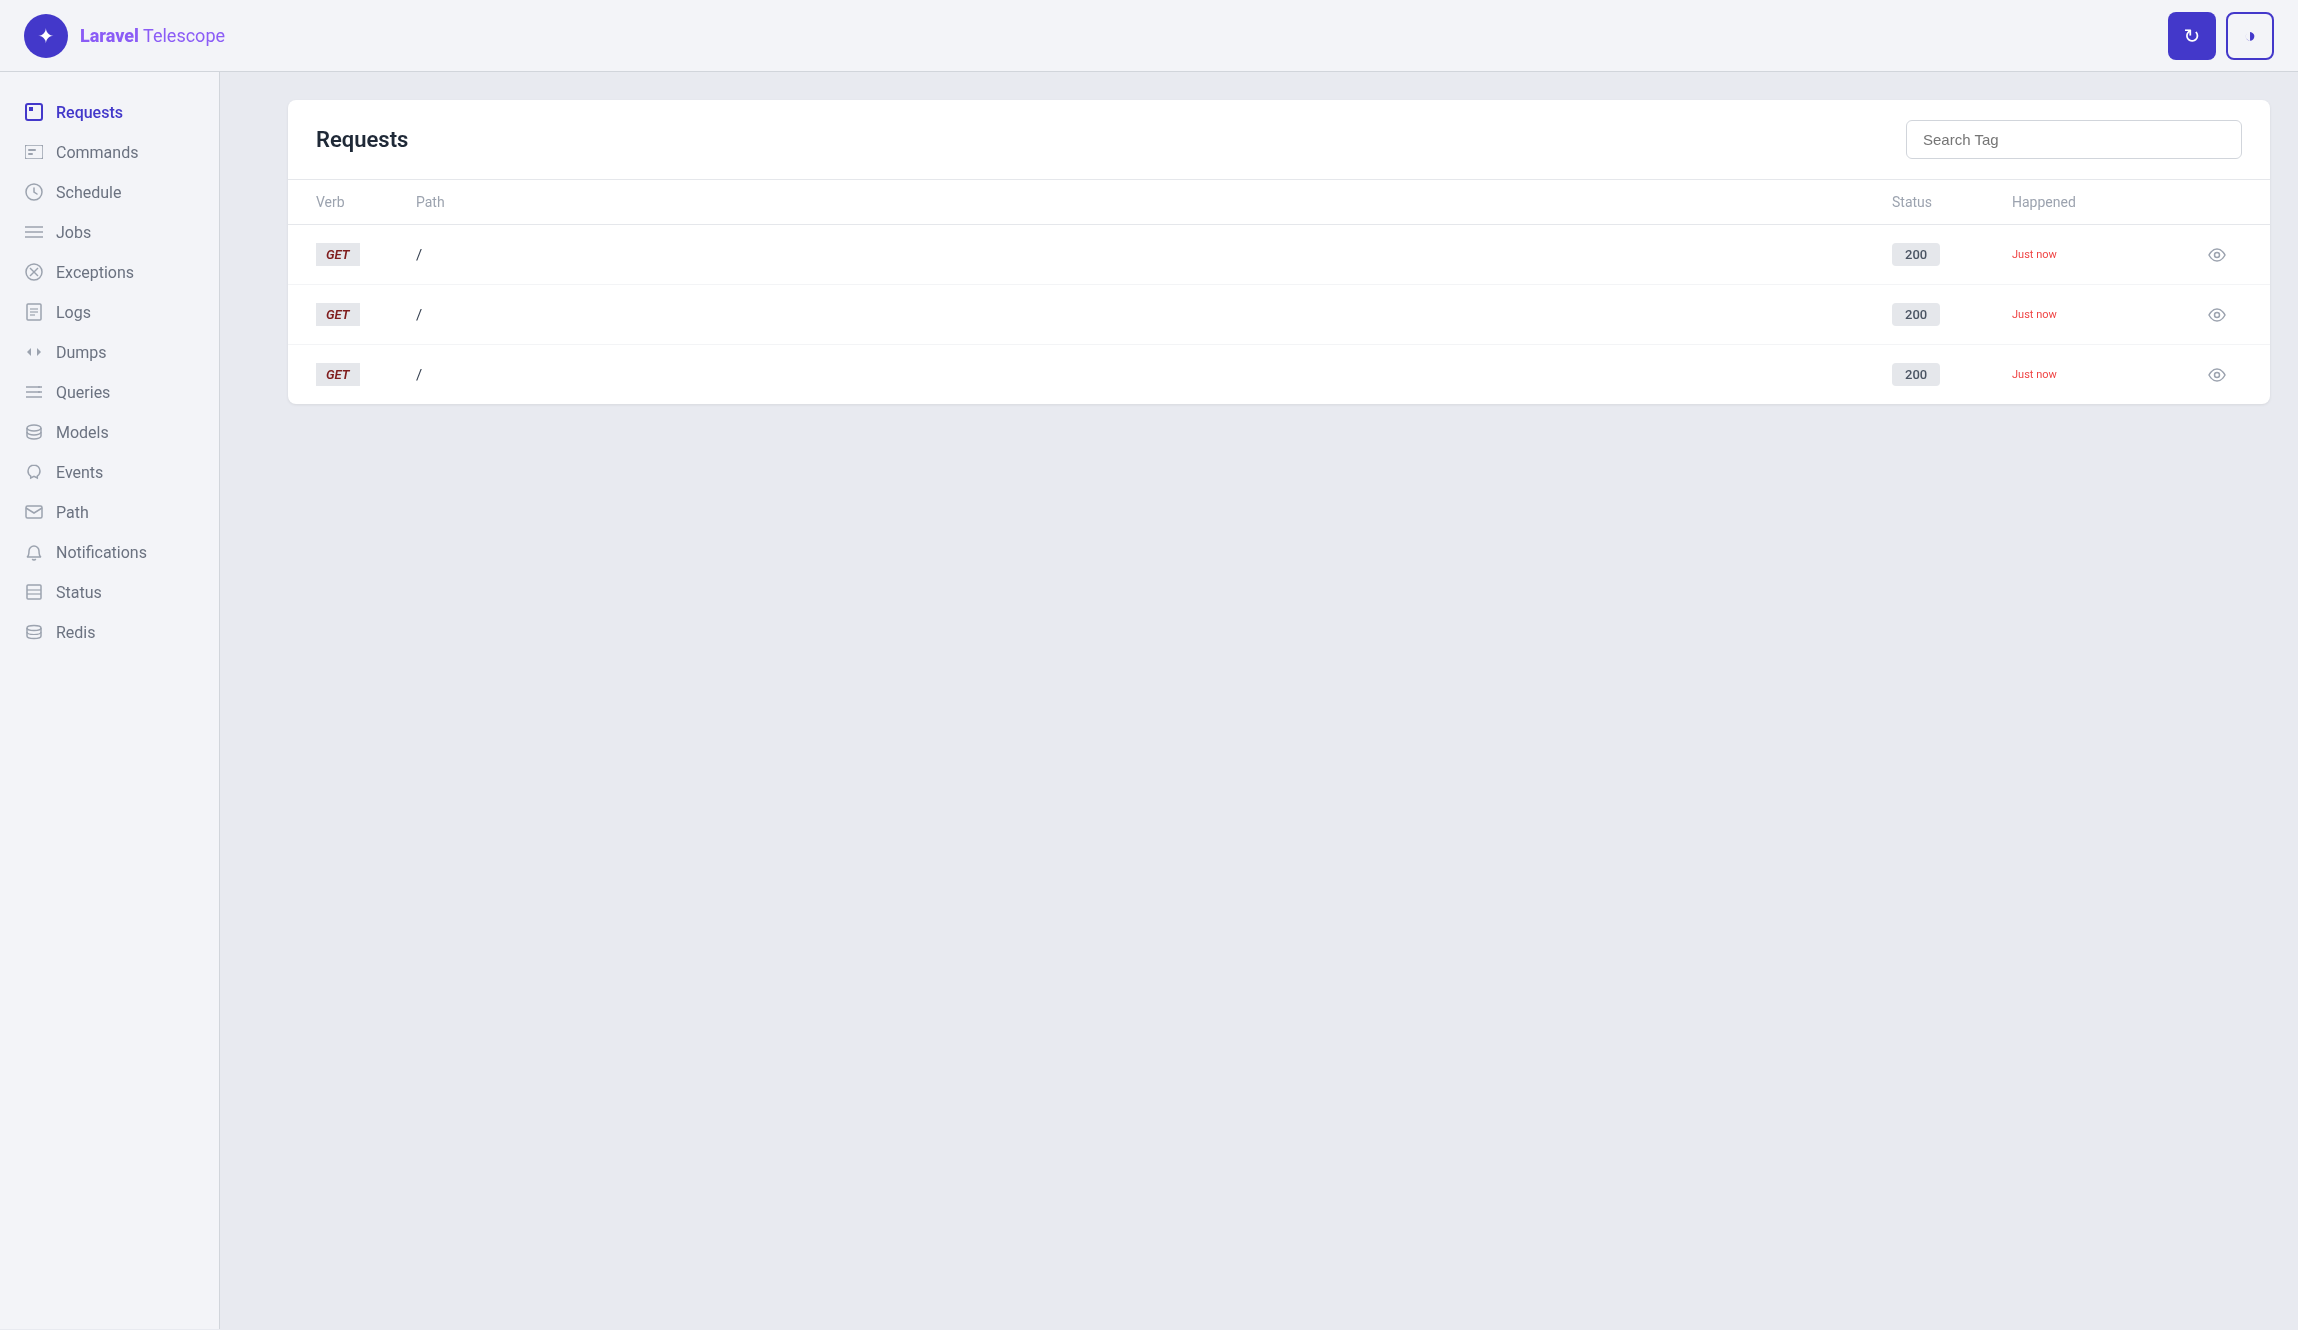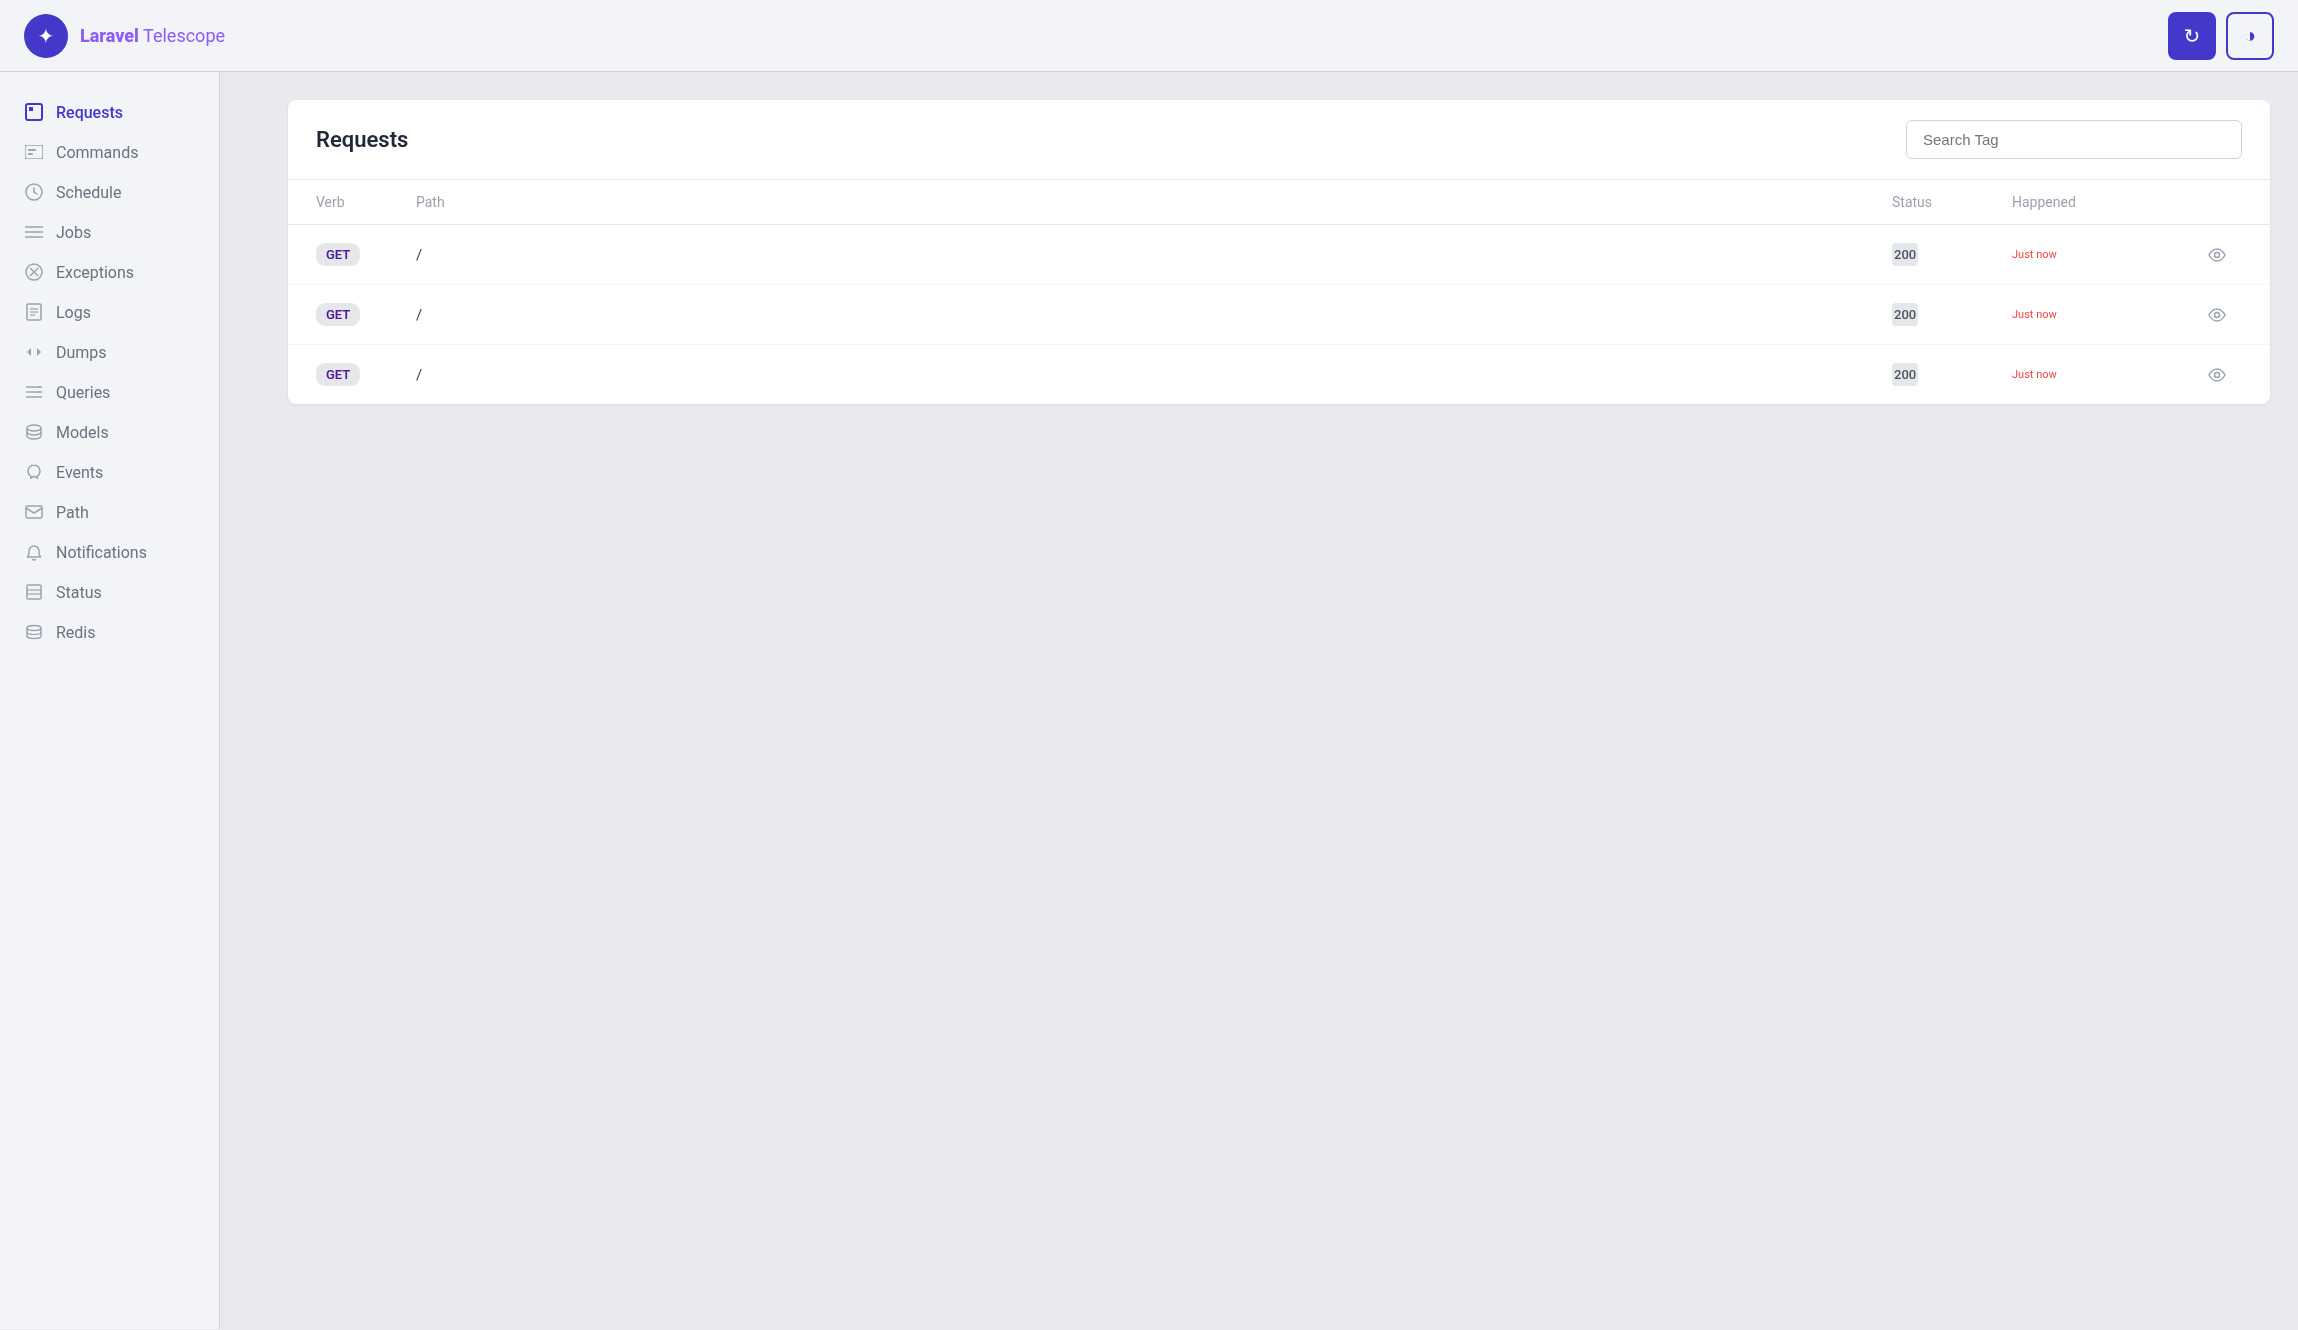--- a/index.html
+++ b/index.html
@@ -184,35 +184,36 @@
       cursor: pointer;
     }
 
     .table-row:last-child {
       border-bottom: none;
     }
 
     .verb-badge {
       display: inline-block;
       background-color: #e5e7eb;
-      color: #4c1d95;
+      color: #7f1d1d;
       font-size: 13px;
       font-weight: 600;
       padding: 4px 10px;
-      border-radius: 9px;
+      border-radius: 0;
       width: fit-content;
+      font-style: italic;
     }
 
     .status-badge {
       display: inline-block;
       background-color: #e5e7eb;
       color: #4b5563;
       font-size: 13px;
       font-weight: 500;
-      padding: 4px 2px;
+      padding: 4px 13px;
       border-radius: 4px;
       width: fit-content;
     }
 
     .happened-text {
       color: #ef4444;
       font-size: 11px;
     }
 
     .eye-icon {

